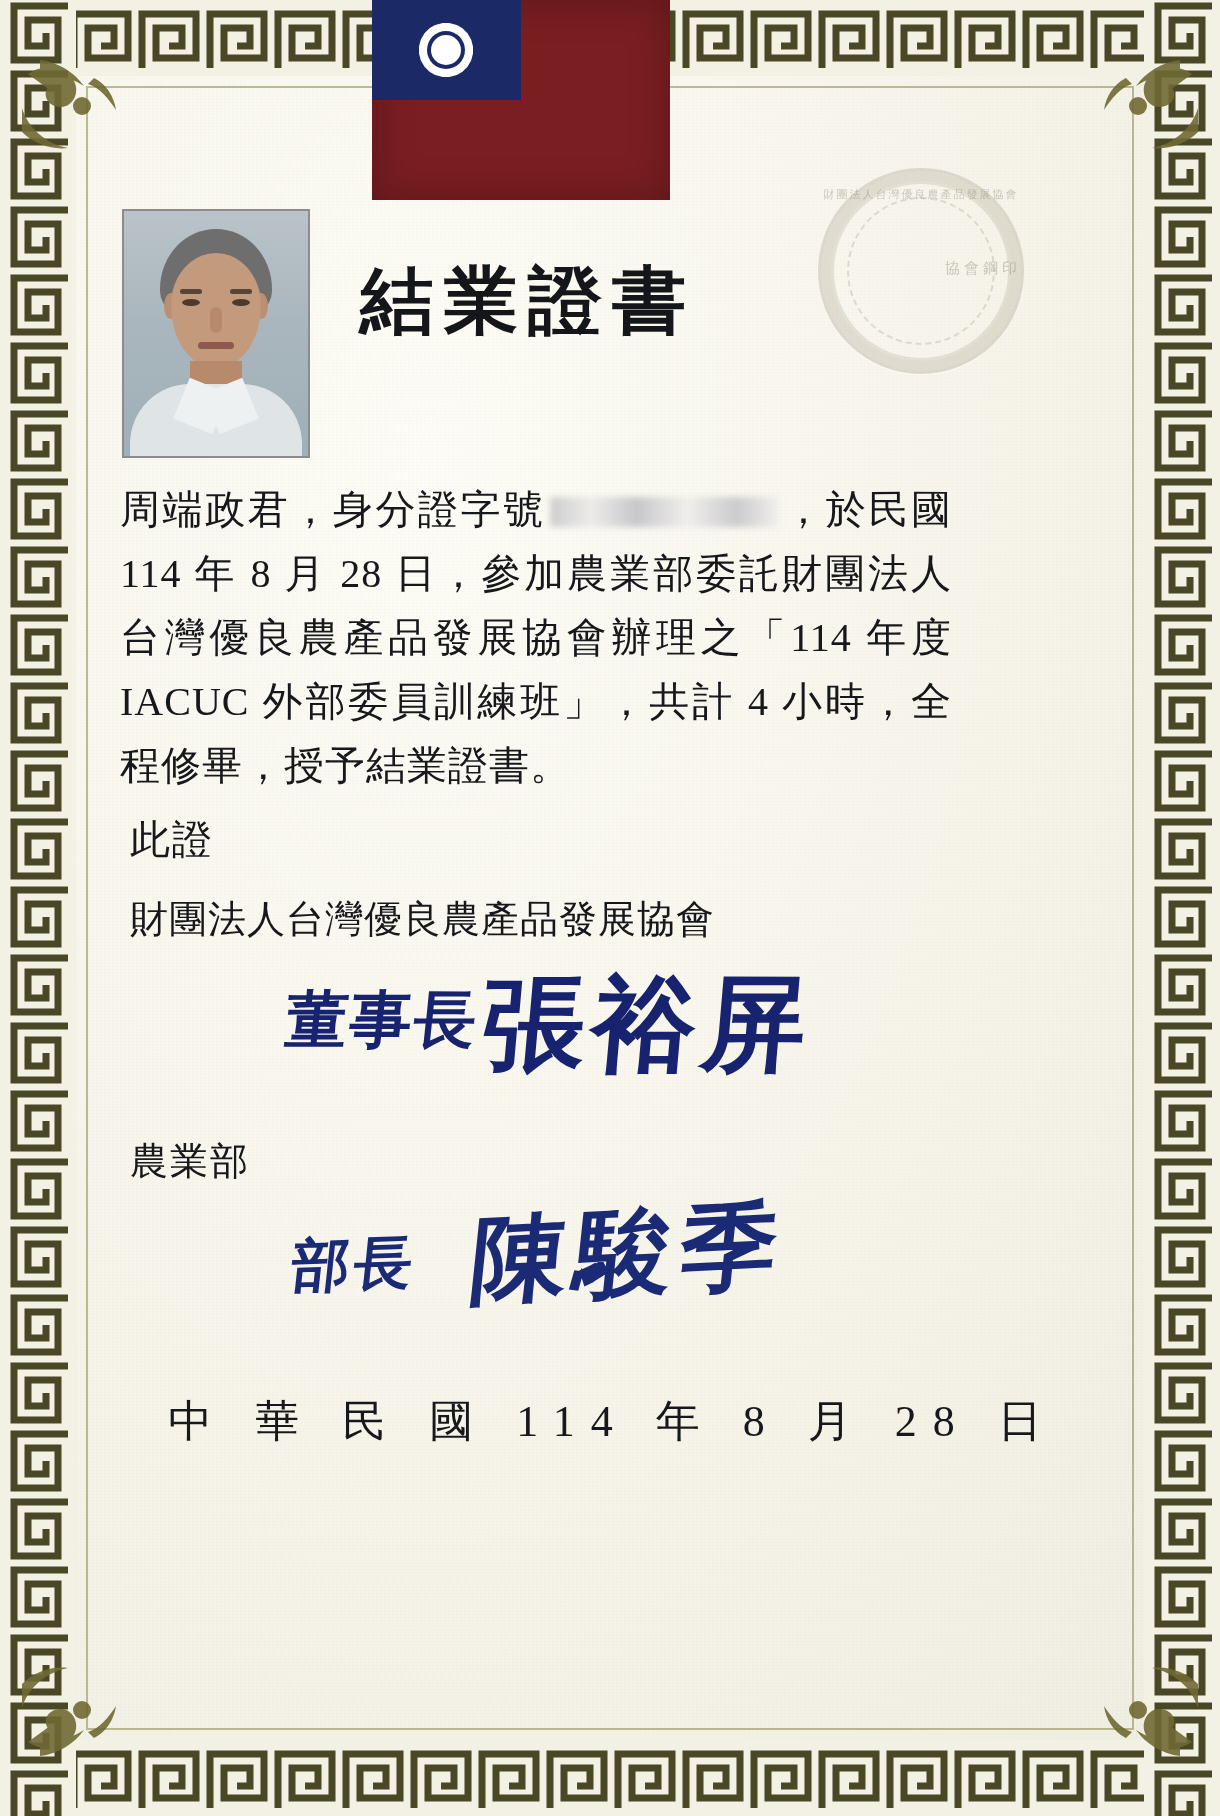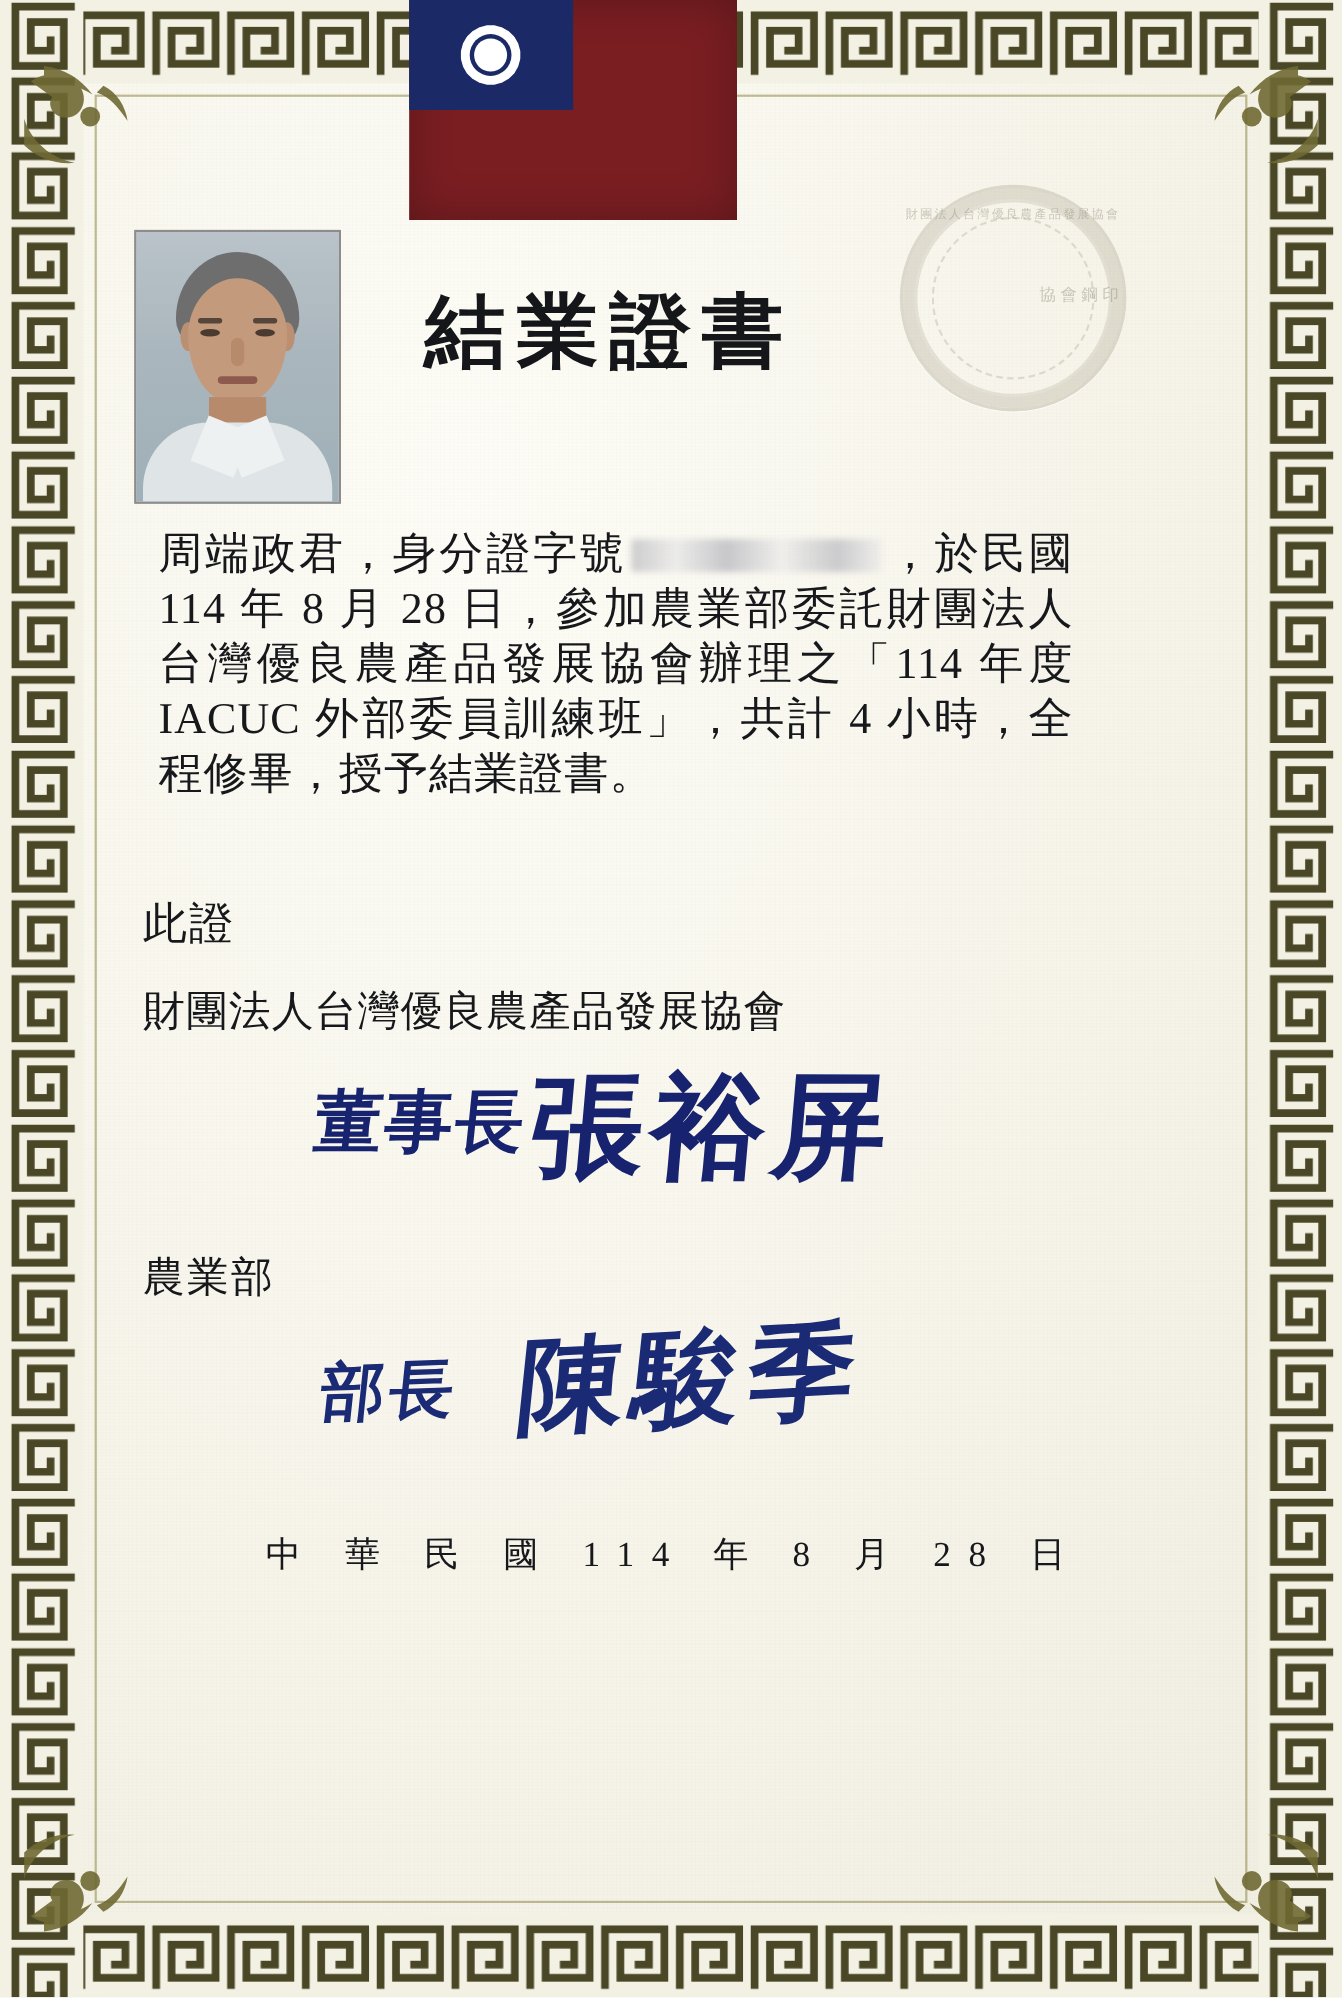--- a/index.html
+++ b/index.html
@@ -226,40 +226,39 @@
   #title {
     position: absolute;
     left: 360px; top: 252px;
     width: 360px;
     font-family: "DejaVu Serif", "Liberation Serif", serif;
     font-weight: 700;
     font-size: 74px;
     letter-spacing: 10px;
     color: #15161a;
     white-space: nowrap;
-    margin-left: 26px;
   }
 
   
   #cert-number {
     position: absolute;
     right: 105px; top: 390px;
     font-size: 25px;
     color: #1a1a1c;
     letter-spacing: 1px;
     white-space: nowrap;
   }
 
   
   #body-text {
     position: absolute;
-    left: 144px; top: 478px;
+    left: 120px; top: 478px;
     width: 832px;
     font-size: 40px;
-    line-height: 50px;
+    line-height: 64px;
     color: #17181c;
     letter-spacing: 1px;
     text-align: justify;
   }
   #body-text p { margin: 0; }
   .redacted {
     display: inline-block;
     width: 228px;
     height: 30px;
     vertical-align: -4px;
@@ -350,21 +349,21 @@
     transform: skewX(-9deg) rotate(-3deg);
     white-space: nowrap;
   }
 
   
   #date-line {
     position: absolute;
     left: 6px; right: 0;
     top: 1392px;
     text-align: center;
-    font-size: 32px;
+    font-size: 44px;
     letter-spacing: 16px;
     color: #17181c;
     font-family: "Liberation Serif", serif;
   }
 </style>
 </head>
 <body>
 
 <div id="certificate">
 

